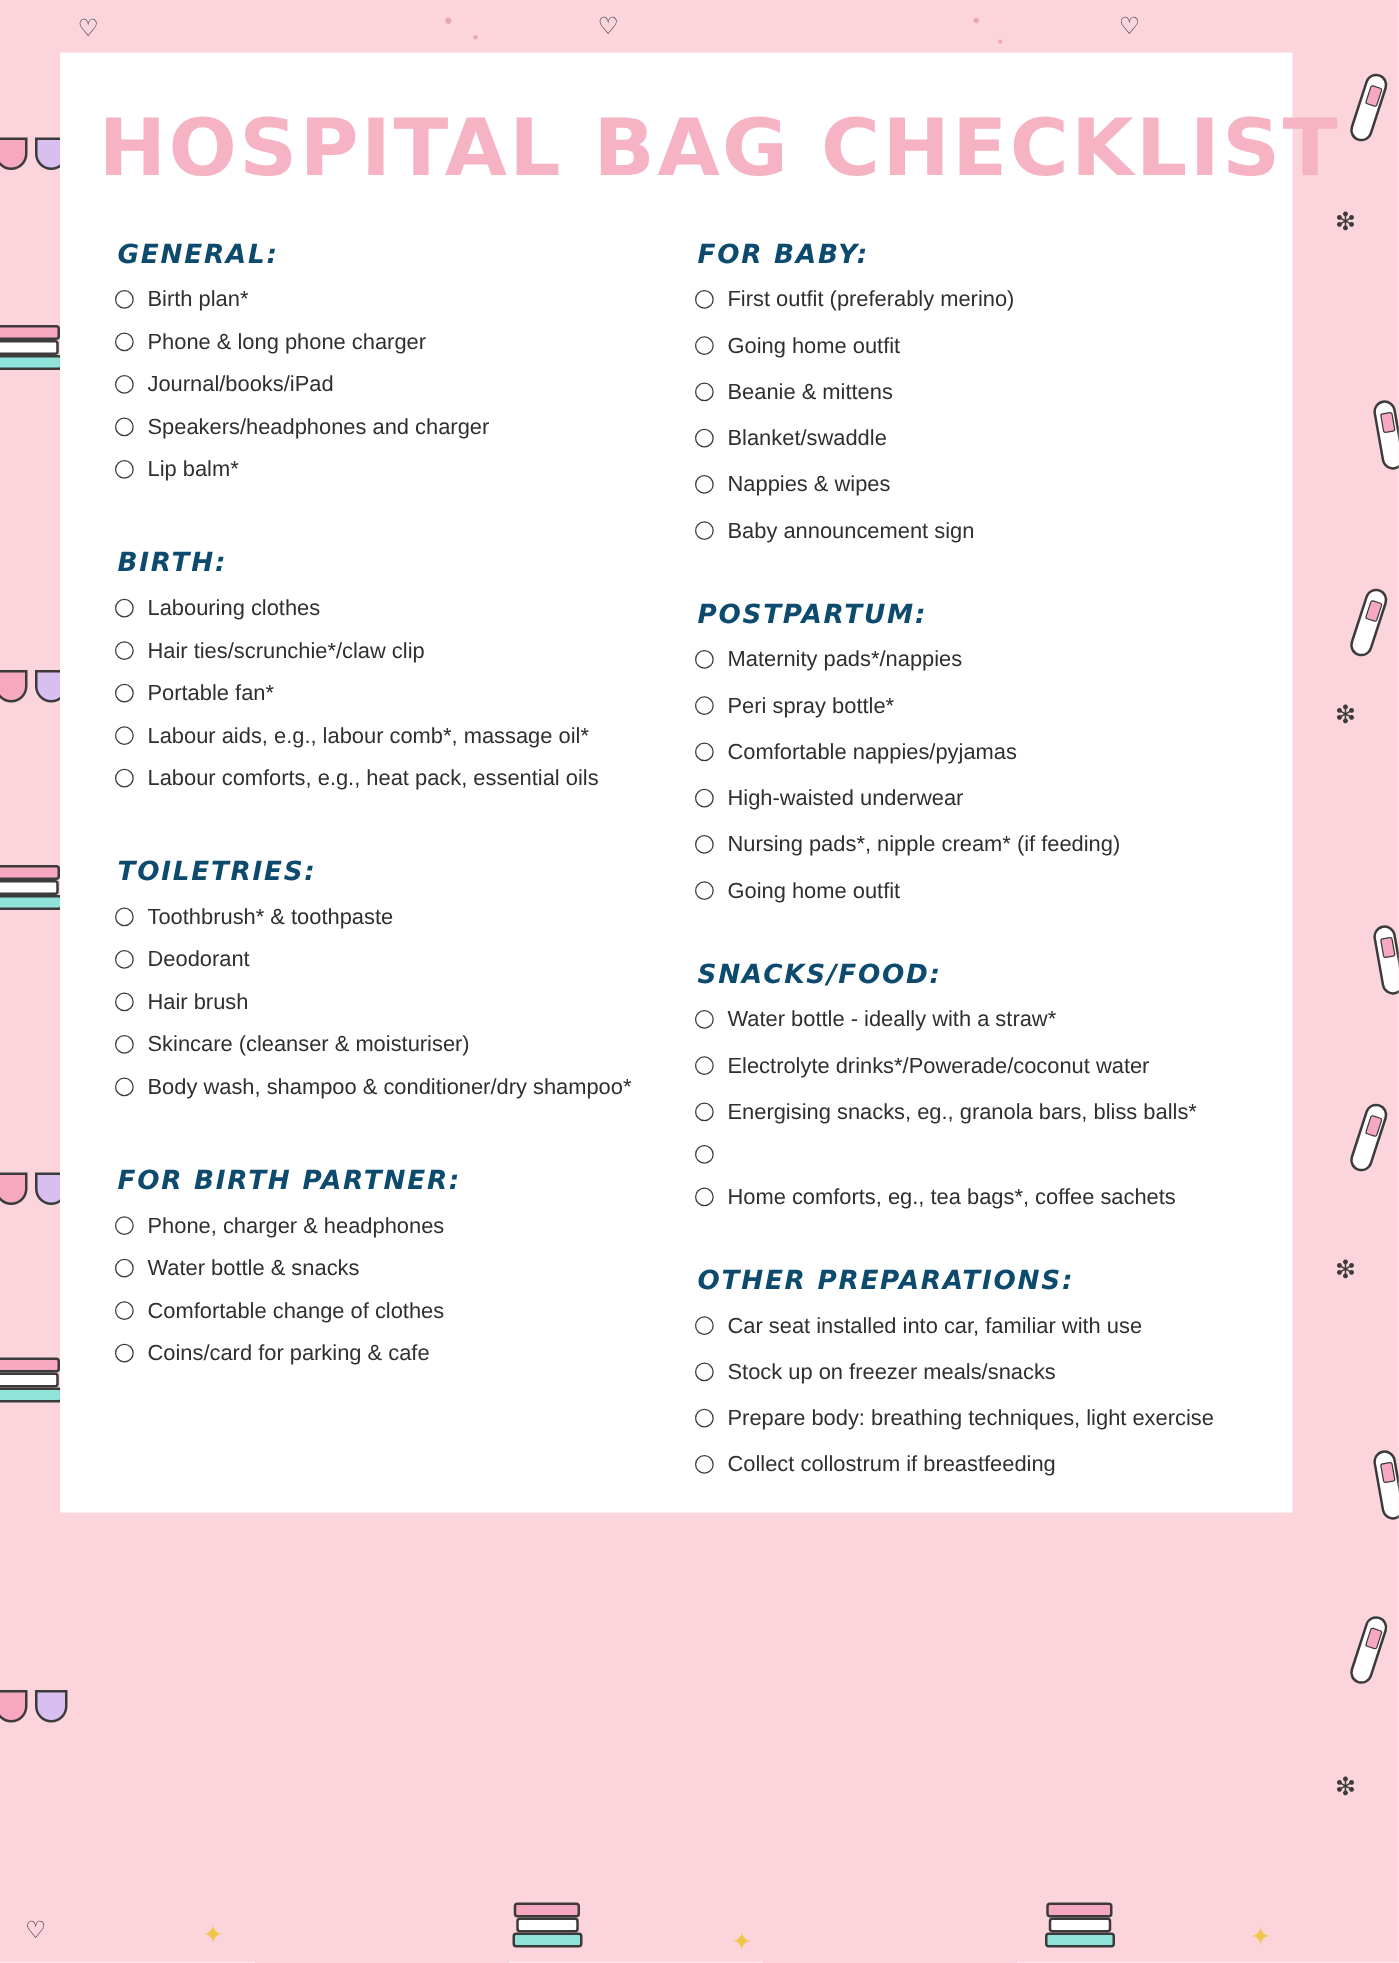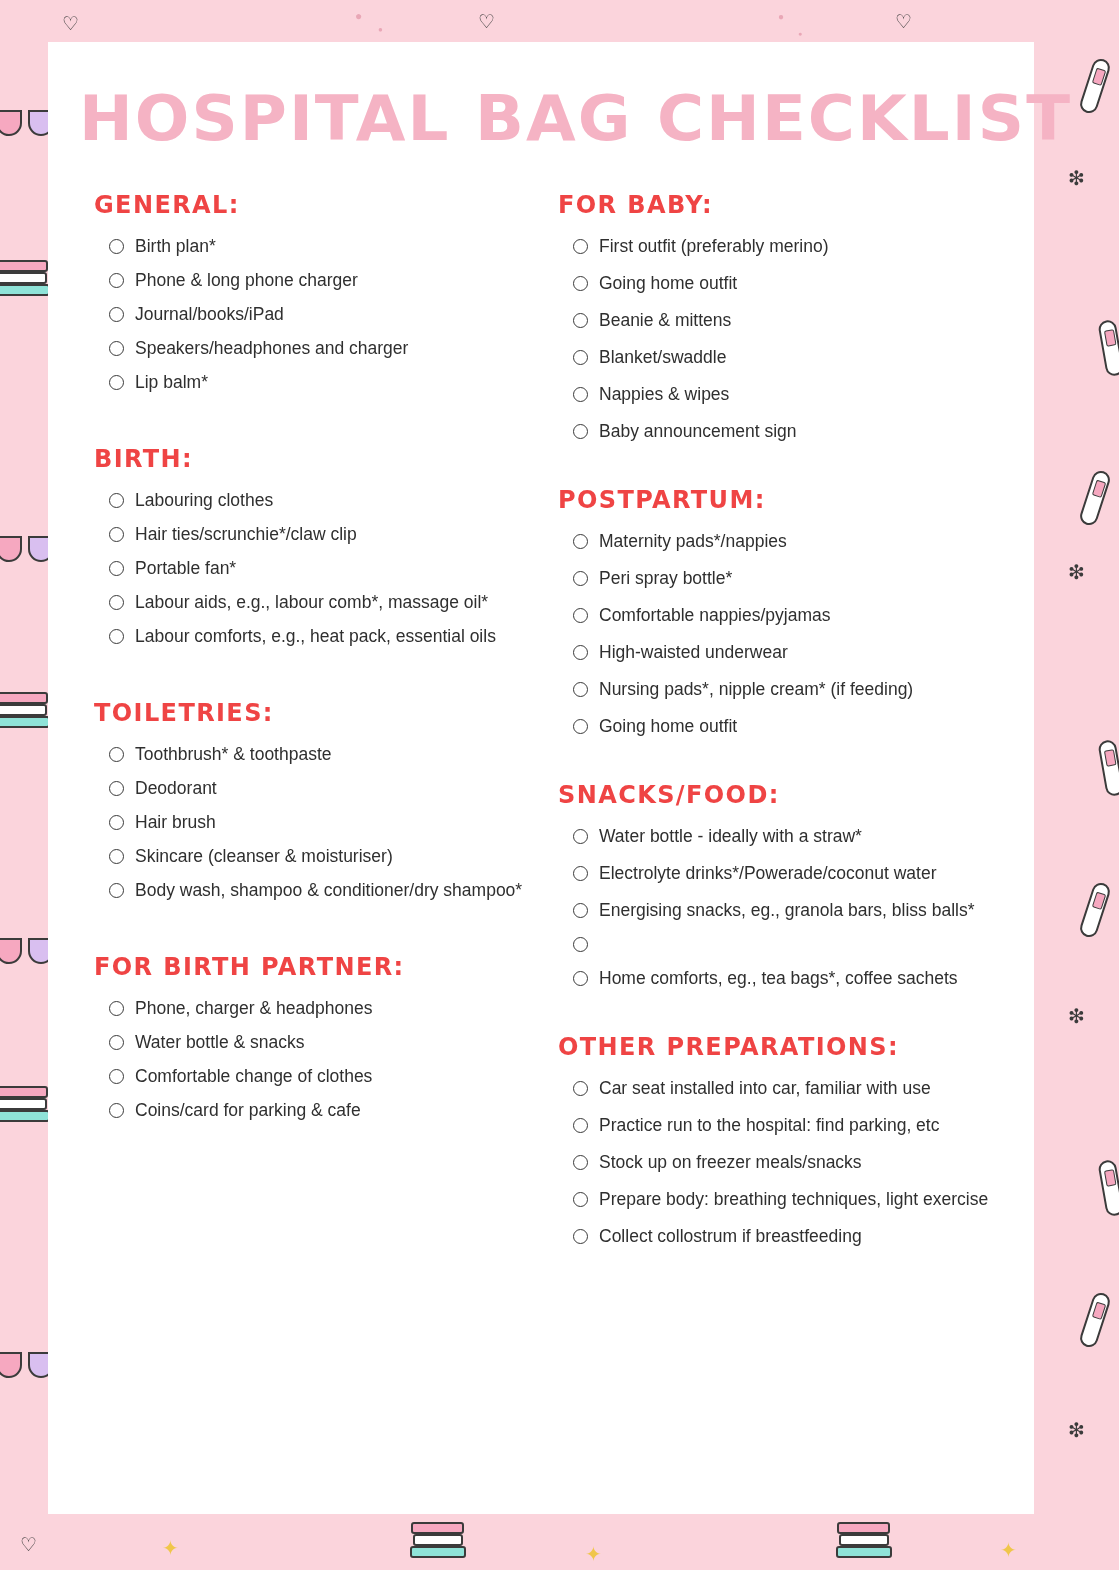--- a/index.html
+++ b/index.html
@@ -91,21 +91,21 @@
     border-radius: 2px;
     background: #f6a8c0;
   }
 
   
   .sheet {
     position: absolute;
     left: 48px;
     top: 42px;
     width: 986px;
-    height: 1472px;
+    height: 1168px;
     background: #ffffff;
     box-sizing: border-box;
     padding: 26px 40px 20px 40px;
   }
 
   .title {
     font-family: "DejaVu Sans", sans-serif;
     font-weight: bold;
     font-size: 63px;
     letter-spacing: 2px;
@@ -127,29 +127,30 @@
   }
 
   .section {
     margin-bottom: 44px;
   }
   .section.gap-lg { margin-bottom: 52px; }
 
   .section-title {
     font-family: "DejaVu Sans", sans-serif;
     font-weight: bold;
-    font-size: 24px;
+    font-size: 21px;
     letter-spacing: 1.4px;
-    color: #ef4444;
+    color: #0c4a6e;
     margin: 0 0 14px 2px;
+    font-style: italic;
   }
 
   ul.items {
     list-style: none;
-    margin: 17px;
+    margin: 0;
     padding: 0;
   }
   ul.items li {
     display: flex;
     align-items: center;
     margin-bottom: 13px;
     font-size: 17.5px;
     color: #2f2f2f;
     line-height: 1.2;
     white-space: nowrap;
@@ -445,24 +446,20 @@
 
       <div class="section sec-other">
         <div class="section-title">OTHER PREPARATIONS:</div>
         <ul class="items">
           <li>
               <span class="box"></span>
               <span class="txt">Car seat installed into car, familiar with use</span>
             </li>
           <li>
               <span class="box"></span>
-              <span class="txt">Practice run to the hospital: find parking, etc</span>
-            </li>
-          <li>
-              <span class="box"></span>
               <span class="txt">Stock up on freezer meals/snacks</span>
             </li>
           <li>
               <span class="box"></span>
               <span class="txt">Prepare body: breathing techniques,  light exercise</span>
             </li>
           <li>
               <span class="box"></span>
               <span class="txt">Collect collostrum if breastfeeding</span>
             </li>

